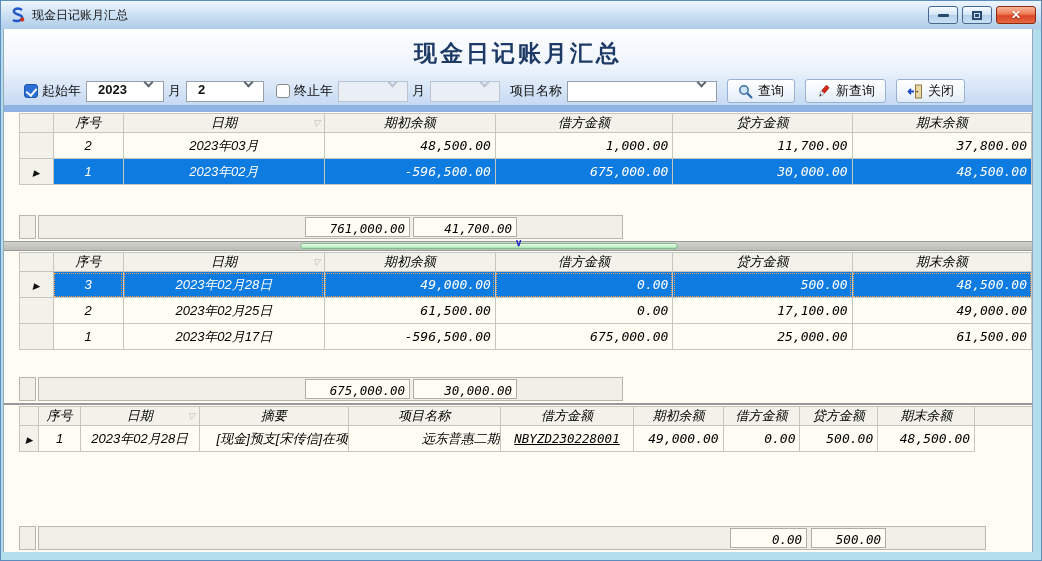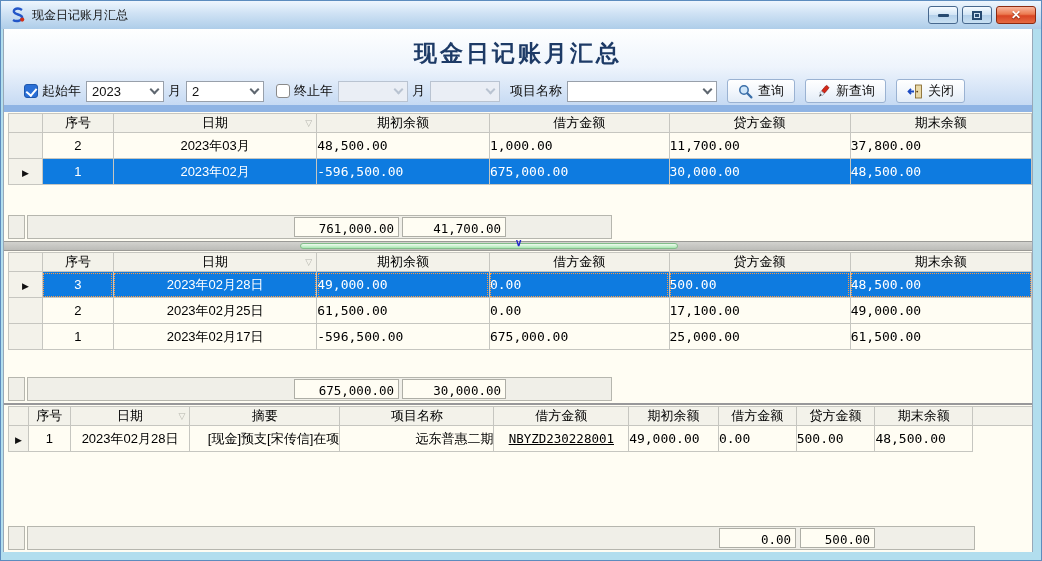--- a/index.html
+++ b/index.html
@@ -52,56 +52,56 @@
 
   
   .toolbar { height: 28px; display: flex; align-items: center; padding-left: 20px; font-size: 13px; color: #101010; }
   .cb { width: 14px; height: 14px; border-radius: 3px; flex: 0 0 auto; position: relative; cursor: pointer; }
   .cb.checked { background: #2a6fd6; border: 1px solid #1e57ad; }
   .cb.checked::after { content:""; position:absolute; left:3px; top:1px; width:5px; height:8px; border-right:2px solid #fff; border-bottom:2px solid #fff; transform:rotate(40deg); }
   .cb.unchecked { background: #fff; border: 1px solid #8a8a8a; }
   .tb-label { margin: 0 5px 0 4px; white-space: nowrap; }
   .combo {
     height: 21px; background: #fff; border: 1px solid #98a0ab;
-    display: flex; align-items: center; padding: 0 5px; cursor: pointer;
+    display: flex; padding: 0 11px; cursor: pointer; font-weight: bold;
   }
   .combo .combo-value { font-size: 13px; }
   .chev { margin-left: auto; width: 7px; height: 7px; border-left: 2px solid #5f6770; border-bottom: 2px solid #5f6770; transform: rotate(-45deg); margin-top: -3px; }
   .combo.disabled { background: #eaeef5; border-color: #b9c3d1; }
   .combo.disabled .chev { border-color: #b9c3d1; }
   .w-start { width: 78px; } .w-month { width: 78px; }
   .w-end { width: 70px; } .w-endmonth { width: 70px; }
   .w-project { width: 150px; }
   .btn {
     height: 24px; margin-left: 10px; padding: 0 10px;
     border: 1px solid #9ab2d2; border-radius: 3px;
     background: linear-gradient(180deg,#ffffff 0%,#f3f7fc 50%,#e2ecf7 100%);
     display: flex; align-items: center; gap: 5px; font-size: 13px; cursor: pointer; white-space: nowrap;
   }
   .btn:first-of-type { margin-left: 14px; }
 
   .blue-strip { flex: 0 0 7px; background: #8fb4e4; }
 
   
-  .panel { background: #fffdf3; position: relative; display: flex; flex-direction: column; padding-left: 4px; min-height: 0; }
+  .panel { background: #fffdf3; position: relative; display: flex; flex-direction: column; padding-left: 15px; min-height: 0; font-style: italic; }
   .panel-1 { flex: 0 0 129px; }
   .panel-2 { flex: 0 0 152px; }
   .panel-3 { flex: 1; border-top: 2px solid #98989a; }
 
   table.grid { border-collapse: collapse; table-layout: fixed; margin-top: 1px; }
   .grid th, .grid td {
     border: 1px solid #c6c6c0; overflow: hidden; white-space: nowrap;
     font-weight: normal; font-size: 13px; color: #000;
   }
   .grid thead th { height: 18px; background: #f3f2ea; position: relative; text-align: center; }
   .grid tbody td { height: 26px; background: #fffdf3; }
   .sel-col { background: #f3f2ea !important; text-align: center; color:#111 !important; }
   .ctr { text-align: center; }
   .lft { text-align: right; padding-left: 4px; }
-  .num { padding-right: 4px; font-family: "DejaVu Sans Mono", monospace; font-size: 12.5px; }
+  .num { text-align: right; padding-right: 4px; font-family: "DejaVu Sans Mono", monospace; font-size: 12.5px; }
   tr.selected td { background: #0e7be0 !important; color: #fff; }
   tr.selected td.sel-col { background: #f3f2ea !important; color: #111; }
   tr.focused td:not(.sel-col) { outline: 1px dotted #ff9a40; outline-offset: -2px; }
   .row-arrow { font-size: 9px; color: #101010; }
   .sort-tri { position: absolute; right: 4px; top: 4px; font-size: 9px; color: #b6b6ae; }
   td.filler, th.filler { border: none; background: transparent; }
   th.filler { border-top: 1px solid #c6c6c0; border-bottom: 1px solid #c6c6c0; background: #f3f2ea; }
   .voucher-link { color: #000000; text-decoration: underline; font-family: "DejaVu Sans Mono", monospace; font-size: 12.5px; cursor: pointer; }
 
   

